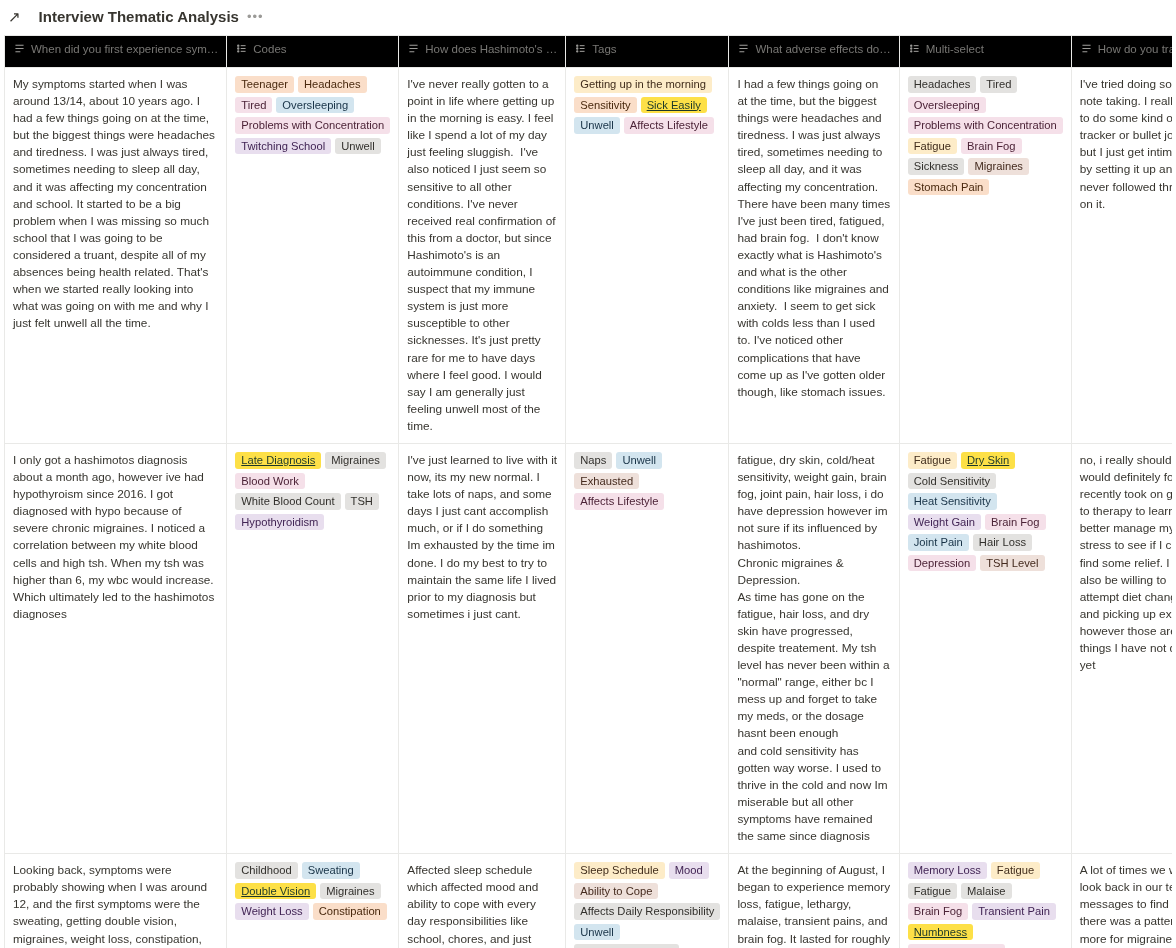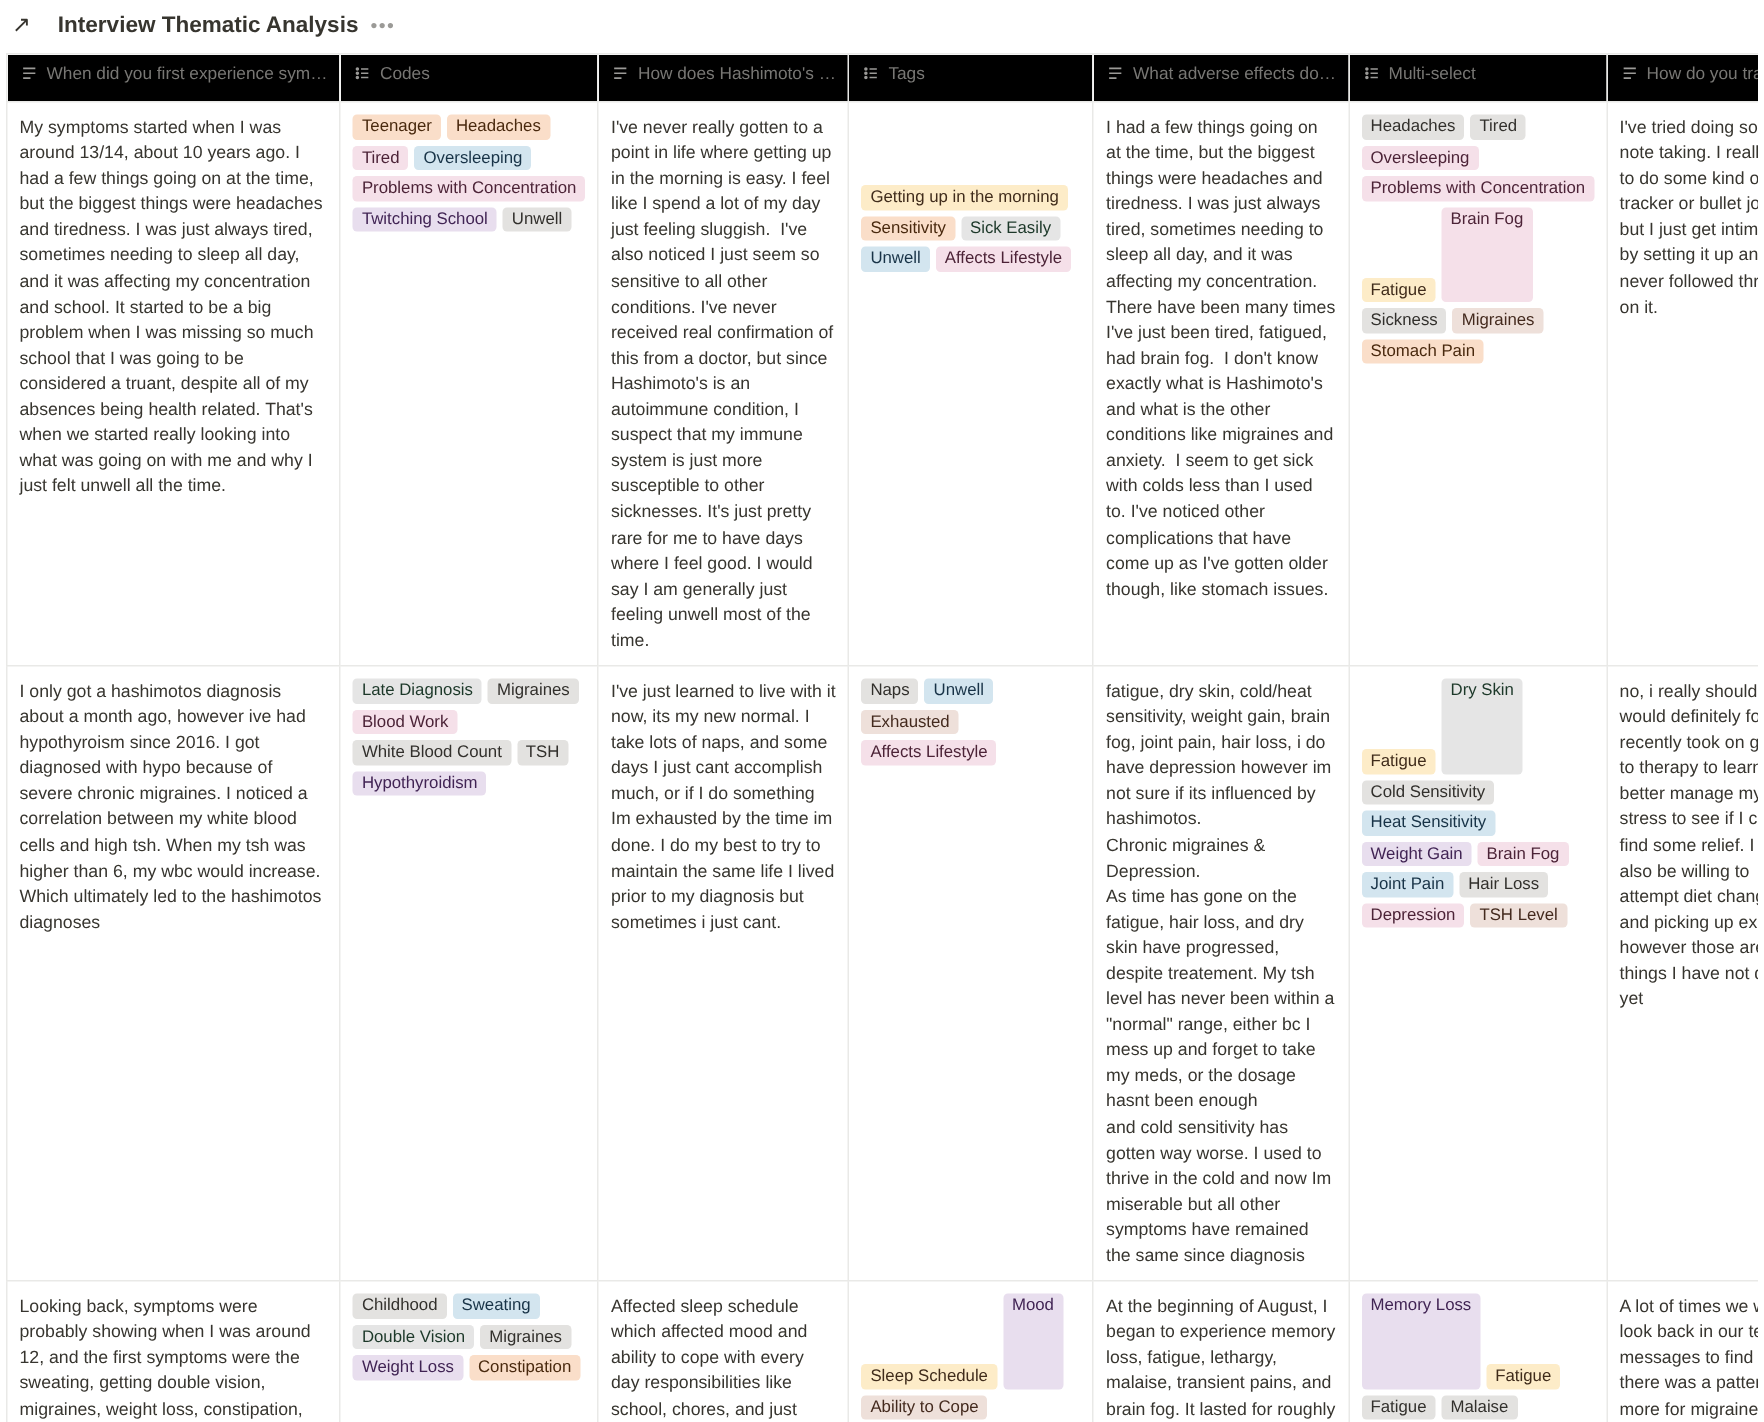--- a/index.html
+++ b/index.html
@@ -17,22 +17,22 @@
   table.db th .hicon svg { width: 13px; height: 13px; display: block; }
   table.db th .hicon { color: #9b9a97; flex: 0 0 auto; }
   table.db th .hlabel { overflow: hidden; text-overflow: ellipsis; }
   td.textcell { font-size: 11.8px; line-height: 1.45; color: #37352f; white-space: pre-wrap; }
   td.tagcell { padding: 6px 6px; text-align: center; }
   .tags { display: flex; flex-wrap: wrap; gap: 4px; }
   .tag { display: inline-block; font-size: 11.2px; line-height: 1.3; padding: 1px 6px; border-radius: 3px; white-space: nowrap; }
   .c-gray    { background: #e3e2e0; color: #32302c; }
   .c-brown   { background: #eee0da; color: #442a1e; }
   .c-orange  { background: #fadec9; color: #49290e; }
-  .c-yellow  { background: #fdecc8; color: #402c1b; margin-top: 47px; }
-  .c-green   { background: #e5e5e5; color: #1c3829; }
+  .c-yellow  { background: #fdecc8; color: #402c1b; }
+  .c-green   { background: #fde047; color: #1c3829; text-decoration: underline; }
   .c-blue    { background: #d3e5ef; color: #183347; }
   .c-purple  { background: #e8deee; color: #412454; }
   .c-pink    { background: #f5e0e9; color: #4c2337; }
   
   col.c0 { width: 188px; }
   col.c1 { width: 140px; }
   col.c2 { width: 140px; }
   col.c3 { width: 140px; }
   col.c4 { width: 140px; }
   col.c5 { width: 140px; }

